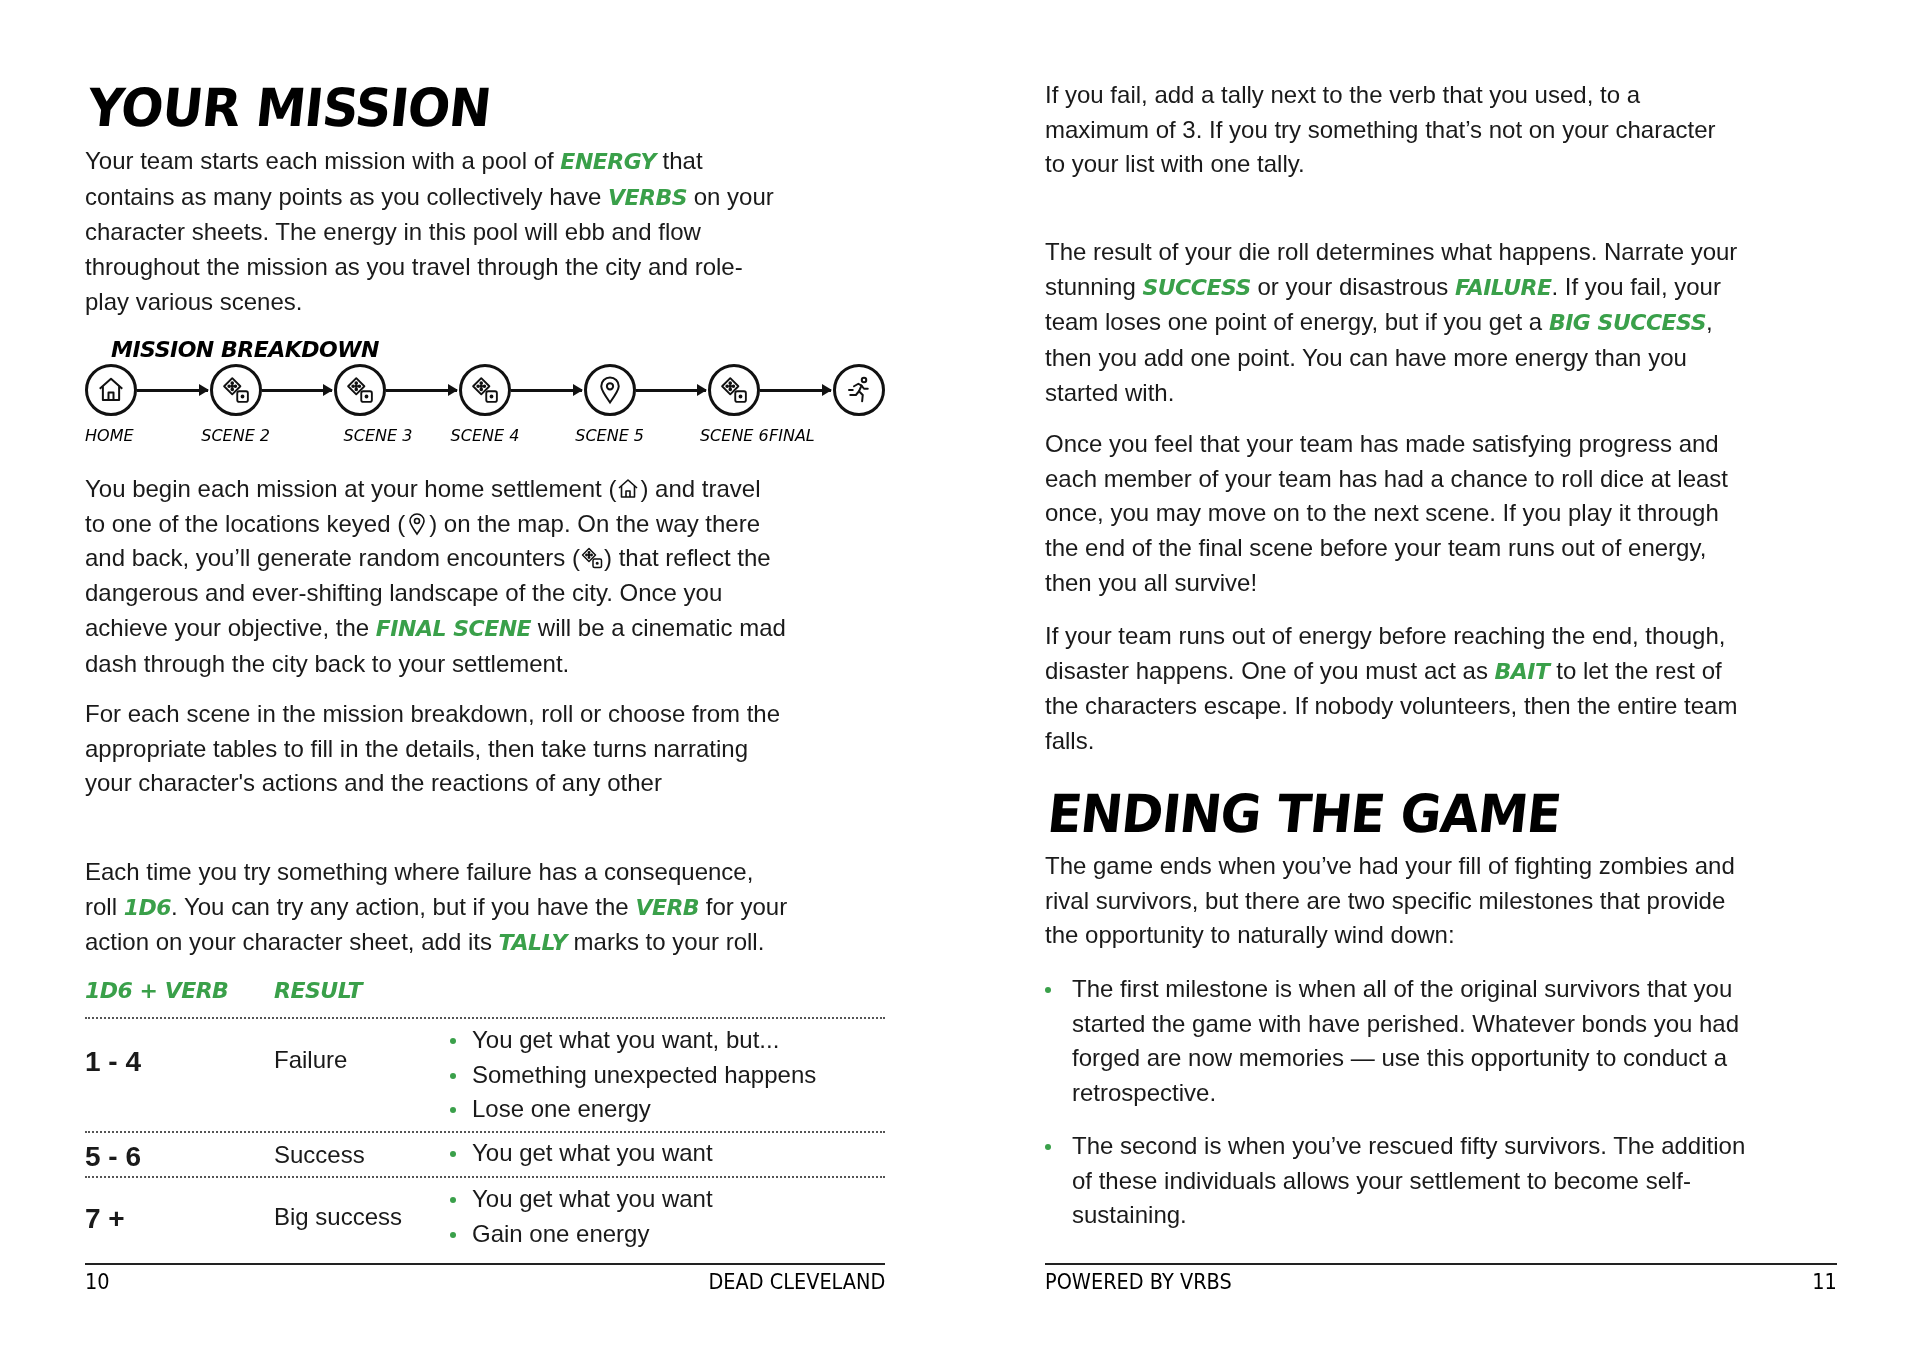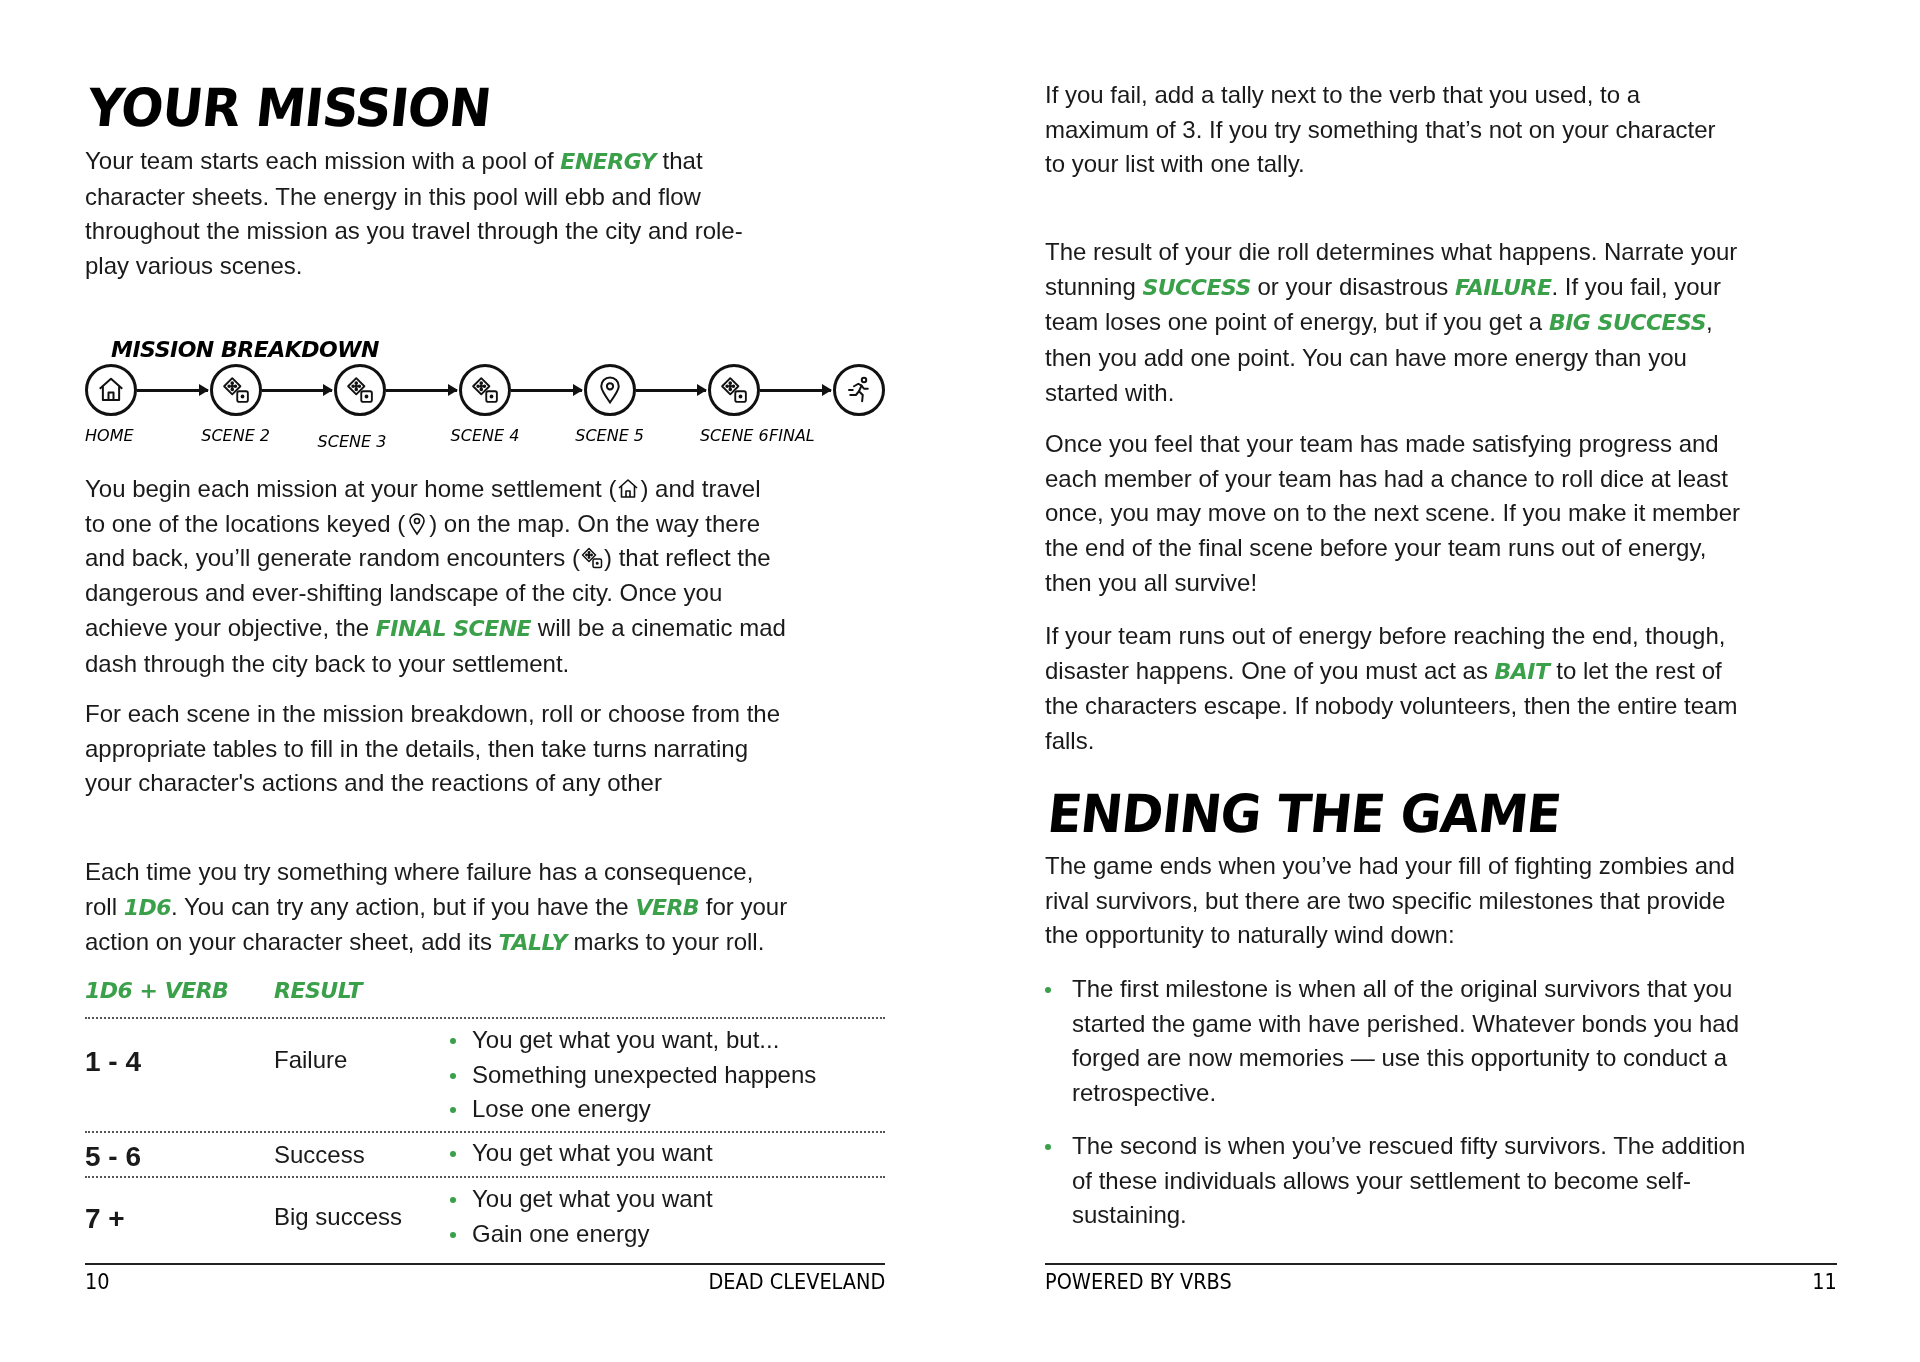--- a/index.html
+++ b/index.html
@@ -47,20 +47,21 @@
   .footer-text { position:absolute; top:1270px; font-family:"DejaVu Sans", sans-serif; font-size:21px;
                  text-transform:uppercase; color:#000; letter-spacing:0px; transform:scaleX(0.92); }
 </style>
 </head>
 <body>
 
 <div id="left" class="col">
   <div class="heading" style="top:84px;left:0;">Your Mission</div>
   <div class="para" style="top:144px;">
       <span class="line">Your team starts each mission with a pool of <span class="kw">Energy</span> that</span>
+      <span class="line">contains as many points as you collectively have <span class="kw">Verbs</span> on your</span>
       <span class="line">character sheets. The energy in this pool will ebb and flow</span>
       <span class="line">throughout the mission as you travel through the city and role-</span>
       <span class="line">play various scenes.</span>
     </div>
   <div class="subhead" style="top:337px;left:0;margin-left:26px;">Mission Breakdown</div>
   <div id="timeline">
       <div class="tl-node" style="left: 0px;">
         <span style="display: flex;">
           <svg viewBox="0 0 24 24" fill="none" stroke="#111" stroke-width="1.6" stroke-linejoin="round">
             <path d="M3 11 L12 3 L21 11"></path>
@@ -94,21 +95,21 @@
             <circle cx="9" cy="6.5" r=".7" fill="#111"></circle>
             <circle cx="6.5" cy="9" r=".7" fill="#111"></circle>
             <circle cx="11.5" cy="9" r=".7" fill="#111"></circle>
             <circle cx="9" cy="11.5" r=".7" fill="#111"></circle>
             <circle cx="9" cy="9" r=".7" fill="#111"></circle>
             <rect x="13" y="13" width="8.5" height="8.5" rx="1.5"></rect>
             <circle cx="17.2" cy="17.2" r=".8" fill="#111"></circle>
           </svg>
         </span>
       </div>
-      <div class="tl-label" style="left: 207px; margin-top: 6px;">Scene 3</div>
+      <div class="tl-label" style="left: 233px;">Scene 3</div>
       <div class="tl-arrow" style="left: 301.333px; width: 70.6667px;"></div>
       <div class="tl-node" style="left: 374px;">
         <span style="display: flex;">
           <svg viewBox="0 0 24 24" fill="none" stroke="#111" stroke-width="1.5" stroke-linejoin="round">
             <path d="M9 2.5 L15.5 9 L9 15.5 L2.5 9 Z"></path>
             <circle cx="9" cy="6.5" r=".7" fill="#111"></circle>
             <circle cx="6.5" cy="9" r=".7" fill="#111"></circle>
             <circle cx="11.5" cy="9" r=".7" fill="#111"></circle>
             <circle cx="9" cy="11.5" r=".7" fill="#111"></circle>
             <circle cx="9" cy="9" r=".7" fill="#111"></circle>
@@ -242,21 +243,21 @@
   <div class="para" style="top:235px;">
       <span class="line">The result of your die roll determines what happens. Narrate your</span>
       <span class="line">stunning <span class="kw">Success</span> or your disastrous <span class="kw">Failure</span>. If you fail, your</span>
       <span class="line">team loses one point of energy, but if you get a <span class="kw">Big Success</span>,</span>
       <span class="line">then you add one point. You can have more energy than you</span>
       <span class="line">started with.</span>
     </div>
   <div class="para" style="top:427px;">
       <span class="line">Once you feel that your team has made satisfying progress and</span>
       <span class="line">each member of your team has had a chance to roll dice at least</span>
-      <span class="line">once, you may move on to the next scene. If you make it member</span>
+      <span class="line">once, you may move on to the next scene. If you play it through</span>
       <span class="line">the end of the final scene before your team runs out of energy,</span>
       <span class="line">then you all survive!</span>
     </div>
   <div class="para" style="top:619px;">
       <span class="line">If your team runs out of energy before reaching the end, though,</span>
       <span class="line">disaster happens. One of you must act as <span class="kw">Bait</span> to let the rest of</span>
       <span class="line">the characters escape. If nobody volunteers, then the entire team</span>
       <span class="line">falls.</span>
     </div>
   <div class="heading" style="top:790px;left:0;">Ending the Game</div>

